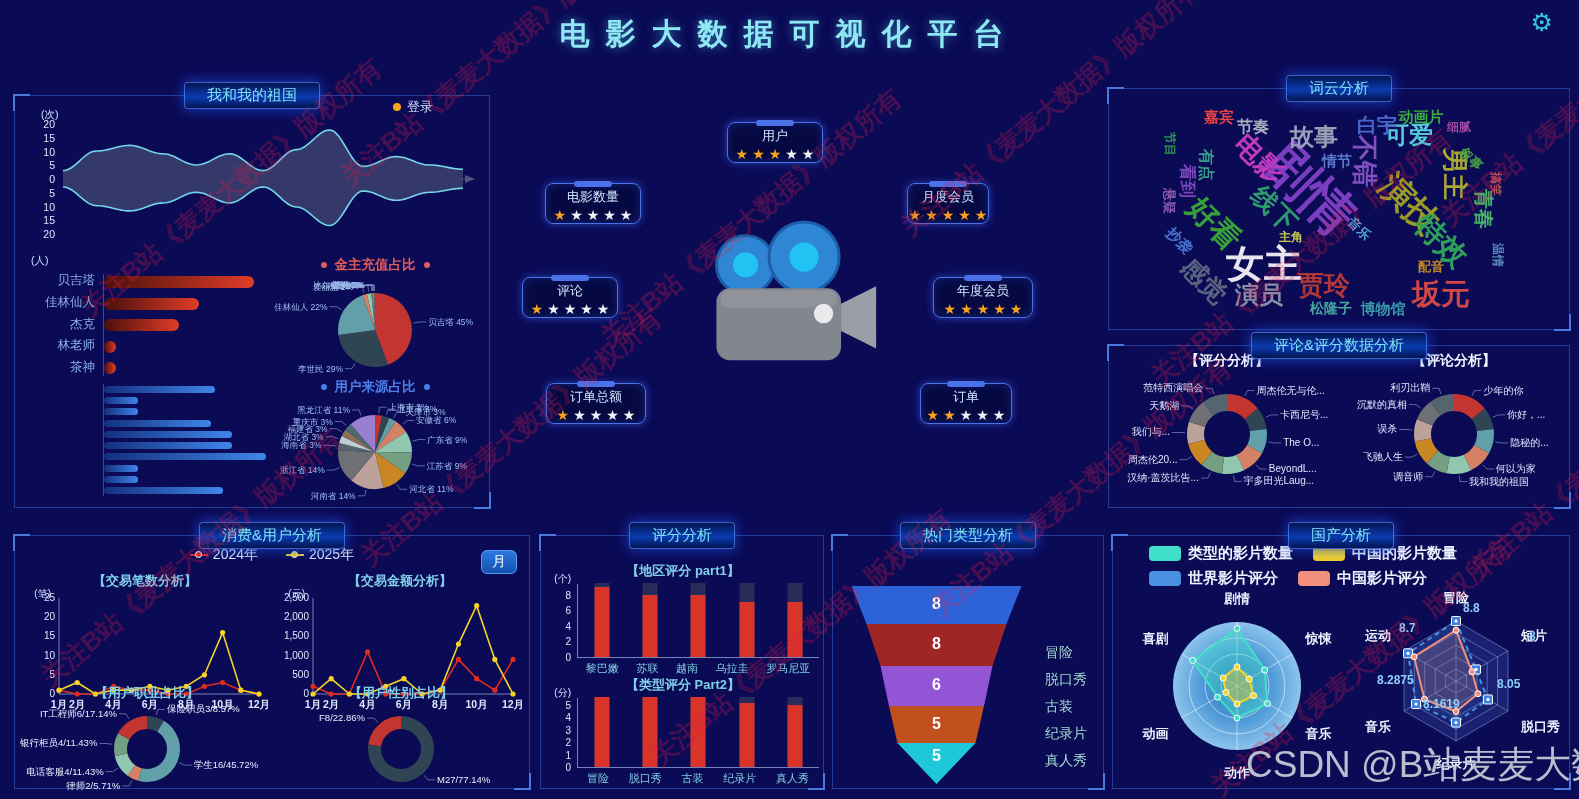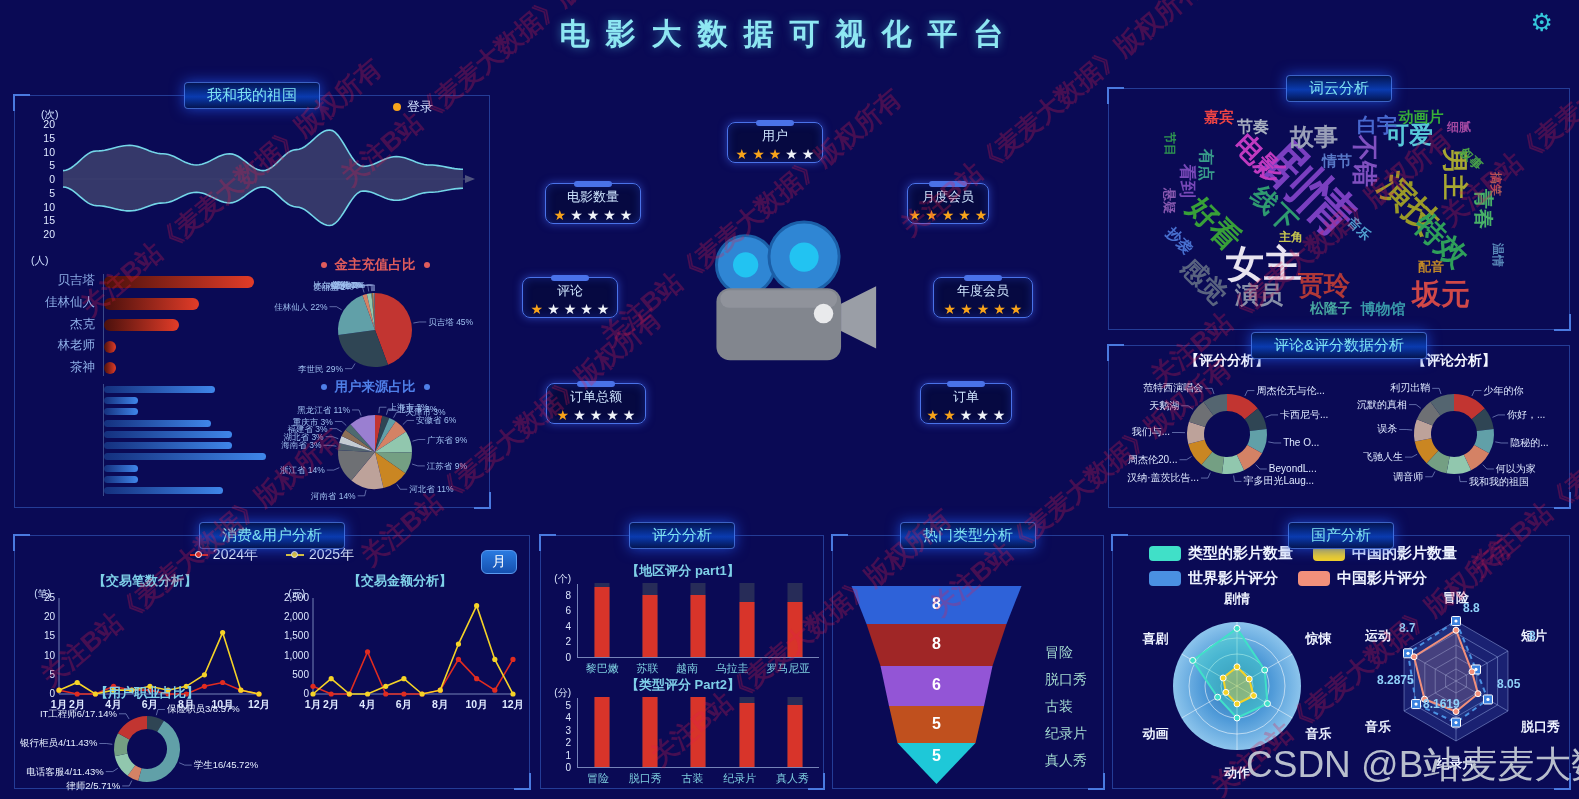--- a/index.html
+++ b/index.html
@@ -565,20 +565,33 @@
             <text x="84.7814829397403" y="72.58524053882792" text-anchor="end" fill="#e6efff" font-size="9.5">电话客服4/11.43%</text>
             <path d="M95.82671990433849,54.340302983263726A33,33,0,0,1,98.9431551841802,31.357117613771894L110.38979102071526,37.519465220467815A20,20,0,0,0,108.50104236626575,51.448668474705286Z" fill="#749f83"></path>
             <path d="M93.31739121184921,42.2971659982425L87.37180113388052,41.4909658836555L80.37180113388052,41.4909658836555" stroke="rgba(160,180,230,.7)" stroke-width="0.8" fill="none"></path>
             <text x="78.37180113388052" y="44.4909658836555" text-anchor="end" fill="#e6efff" font-size="9.5">银行柜员4/11.43%</text>
             <path d="M98.9431551841802,31.357117613771894A33,33,0,0,1,127.99999999999997,14L127.99999999999997,27A20,20,0,0,0,110.38979102071526,37.519465220467815Z" fill="#c23531"></path>
             <path d="M110.051222259529,16.952681024371365L106.97428893259112,11.801712057120739L99.97428893259112,11.801712057120739" stroke="rgba(160,180,230,.7)" stroke-width="0.8" fill="none"></path>
             <text x="97.97428893259112" y="14.801712057120739" text-anchor="end" fill="#e6efff" font-size="9.5">IT工程师6/17.14%</text>
           </svg>
         </div>
     </div>
+    <div style="position:absolute;left:262px;top:148px;width:248px;">
+      <div class="sub-title" id="genTitle">【用户性别占比】</div>
+      <div id="genDonut">
+          <svg width="248" height="96">
+            <path d="M124,14A33,33,0,1,1,91.29786317111561,42.57617283057721L104.18052313400946,44.318892624592245A20,20,0,1,0,124,27Z" fill="#2f4554"></path>
+            <path d="M147.03022115890636,73.35543422848241L150.97825907186171,77.87350866765082L157.97825907186171,77.87350866765082" stroke="rgba(160,180,230,.7)" stroke-width="0.8" fill="none"></path>
+            <text x="159.97825907186171" y="80.87350866765082" text-anchor="start" fill="#e6efff" font-size="9.5">M27/77.14%</text>
+            <path d="M91.29786317111561,42.57617283057721A33,33,0,0,1,124,14L124,27A20,20,0,0,0,104.18052313400946,44.318892624592245Z" fill="#c23531"></path>
+            <path d="M100.96977884109366,20.644565771517584L97.02174092813829,16.126491332349172L90.02174092813829,16.126491332349172" stroke="rgba(160,180,230,.7)" stroke-width="0.8" fill="none"></path>
+            <text x="88.02174092813829" y="19.126491332349172" text-anchor="end" fill="#e6efff" font-size="9.5">F8/22.86%</text>
+          </svg>
+        </div>
+    </div>
   </section>
 
   <section class="panel" style="left:540px;top:535px;width:284px;height:254px;">
     <div class="panel-title">评分分析</div>
     <div style="position:absolute;left:6px;top:26px;width:272px;">
       <div class="sub-title" id="part1Title">【地区评分 part1】</div>
       <div id="part1Chart" style="position: relative; margin-top: 4px;">
           <div class="vb-ticks" style="height: 74px;">
             <div style="position: absolute; right: 2px; top: -12px;">(个)</div>
             <span style="bottom: 57.3158px;">8</span>

